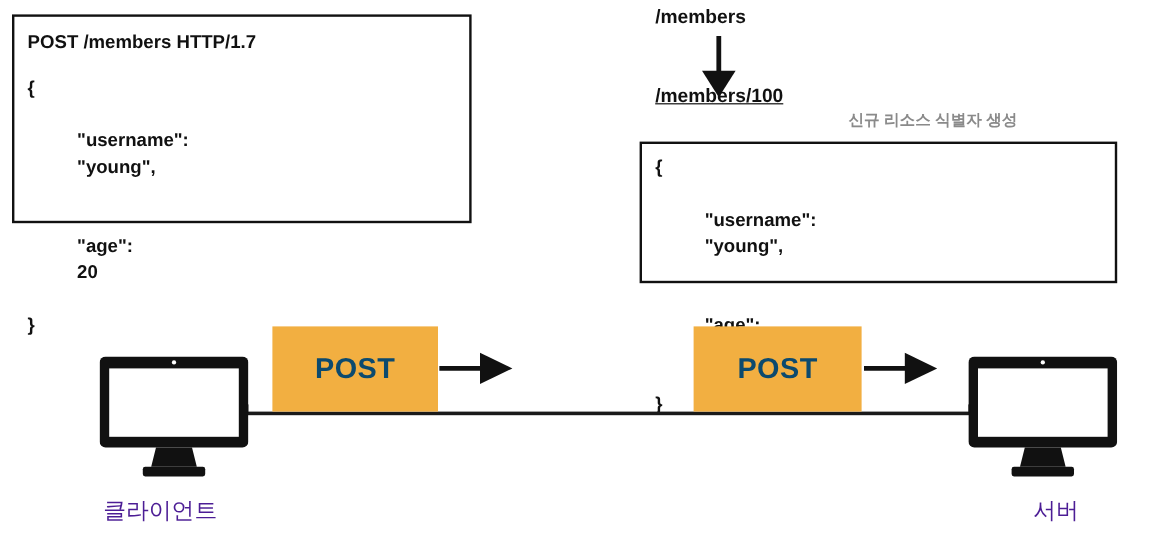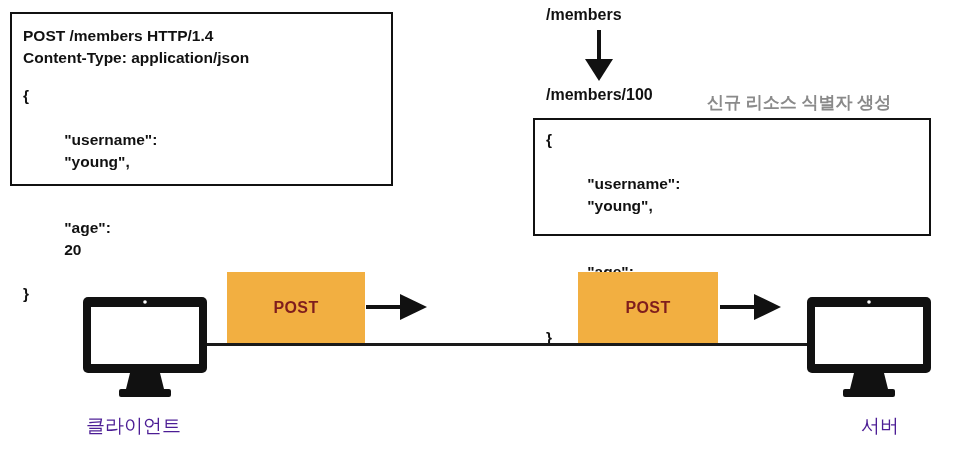--- a/index.html
+++ b/index.html
@@ -52,27 +52,27 @@
 
   
   .uri-text {
     position: absolute;
     font-size: 16px;
     font-weight: 700;
     color: #111111;
     white-space: nowrap;
   }
   #uri-before { left: 546px; top: 6px; }
-  #uri-after  { left: 546px; top: 86px; }
+  #uri-after  { left: 546px; top: 72px; text-decoration: underline; }
 
   #uri-note {
     position: absolute;
     left: 707px;
     top: 91px;
-    font-size: 17px;
+    font-size: 13px;
     font-weight: 700;
     color: #8a8a8a;
     white-space: nowrap;
   }
 
   #uri-arrow {
     position: absolute;
     left: 582px;
     top: 30px;
     width: 34px;
@@ -93,23 +93,23 @@
   .post-chip {
     position: absolute;
     top: 272px;
     height: 71px;
     background: #f2af41;
     display: flex;
     align-items: center;
     justify-content: center;
   }
   .post-chip span {
-    font-size: 16px;
-    font-weight: 700;
-    color: #7f1d1d;
+    font-size: 24px;
+    font-weight: 700;
+    color: #0c4a6e;
     letter-spacing: 0.4px;
   }
   #post-chip-1 { left: 227px; width: 138px; }
   #post-chip-2 { left: 578px; width: 140px; }
 
   .flow-arrow {
     position: absolute;
     top: 293px;
     width: 62px;
     height: 28px;
@@ -129,22 +129,21 @@
     color: #4c1d95;
     white-space: nowrap;
   }
   #label-client { left: 86px; top: 413px; }
   #label-server { left: 861px; top: 413px; font-family: Liberation Mono, monospace; }
 </style>
 </head>
 <body>
 
 <div class="msg-box" id="request-box">
-  <div class="msg-line">POST /members HTTP/1.4</div>
-  <div class="msg-line">Content-Type: application/json</div>
+  <div class="msg-line">POST /members HTTP/1.7</div>
   <div class="msg-line blank"></div>
   <div class="msg-line">{</div>
   <div class="msg-line indent">
     <span>"username":</span>
     <span>"young",</span>
   </div>
   <div class="msg-line indent">
     <span>"age":</span>
     <span>20</span>
   </div>

